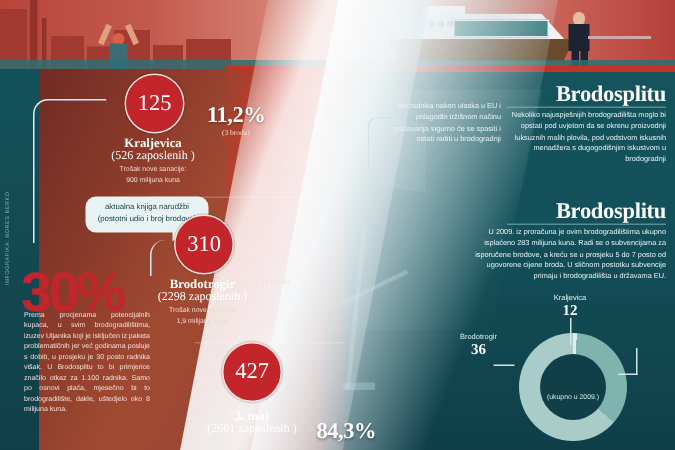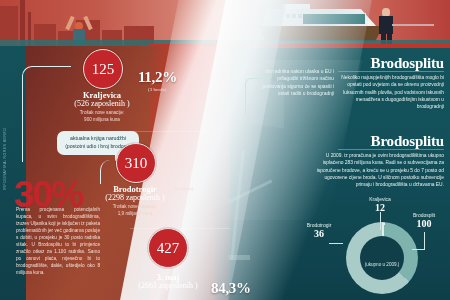--- a/index.html
+++ b/index.html
@@ -282,18 +282,14 @@
   </div>
 
   <div class="leader" style="left:329px;top:243px;width:14px;height:1px;"></div>
   <div class="lbl" style="left:296px;top:222px;width:46px;">
     <div class="t">Brodotrogir</div>
     <div class="n">36</div>
   </div>
 
   <div class="leader" style="left:424px;top:232px;width:1px;height:18px;"></div>
   <div class="leader" style="left:412px;top:249px;width:13px;height:1px;"></div>
-  <div class="lbl" style="left:400px;top:212px;width:48px;">
-    <div class="t">Brodosplit</div>
-    <div class="n">100</div>
-  </div>
 
 </div>
 
 </body></html>

